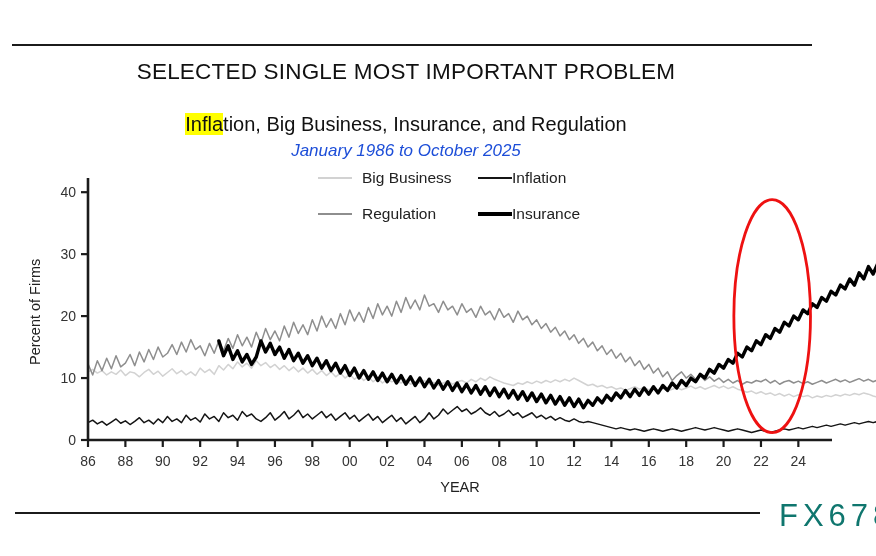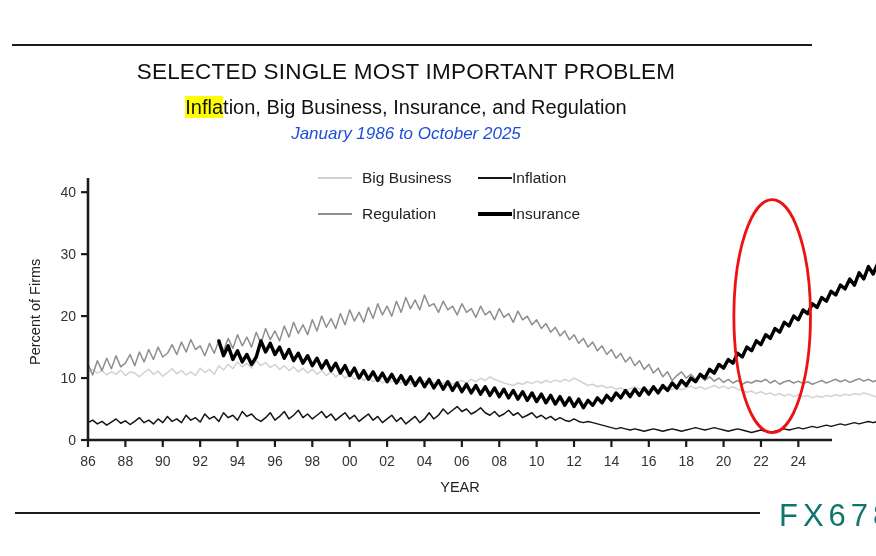--- a/index.html
+++ b/index.html
@@ -15,21 +15,21 @@
   .rule{position:absolute;background:#1b1b1b;height:2px;}
   #rule-top{left:12px;top:44px;width:800px;}
   #rule-bottom{left:15px;top:512px;width:745px;}
 
   #title-block{position:absolute;left:0;top:57px;width:812px;text-align:center;}
   #chart-title{
     font-size:22.5px;color:#111;letter-spacing:.2px;
     line-height:30px;white-space:nowrap;
   }
   #chart-subtitle{
-    font-size:20px;color:#111;line-height:30px;margin-top:5px;white-space:nowrap;
+    font-size:20px;color:#111;line-height:30px;margin-top:22px;white-space:nowrap;
   }
   .hl{background:#ffff00;}
   #chart-daterange{
     font-size:17px;color:#1d4ed8;font-style:italic;line-height:24px;white-space:nowrap;
   }
 
   #plot-wrap{position:absolute;left:0;top:0;width:876px;height:556px;border-radius:31px;}
   svg{display:block;}
 
   .axis-line{stroke:#1b1b1b;stroke-width:2.6;fill:none;}

